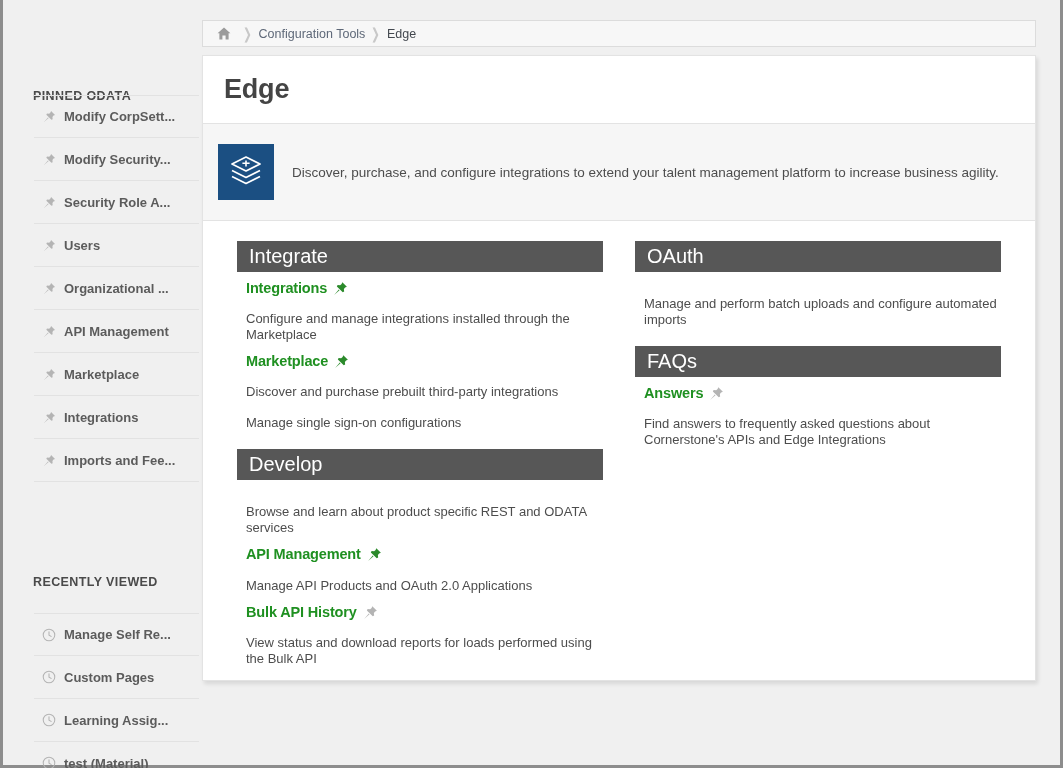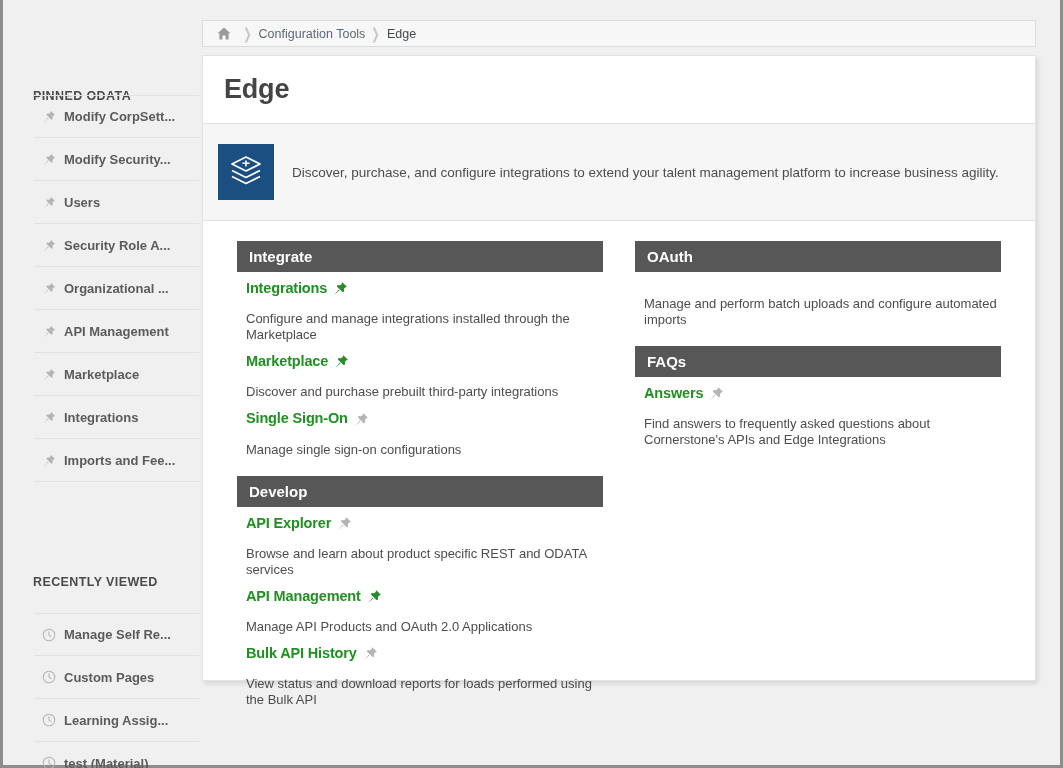--- a/index.html
+++ b/index.html
@@ -149,22 +149,22 @@
   .group { margin-bottom: 18px; }
   .group-header {
     background: #575757;
     height: 31px;
     display: flex;
     align-items: center;
     padding-left: 12px;
   }
   .group-header-label {
     color: #ffffff;
-    font-size: 15px;
-    font-weight: bold;
+    font-size: 20px;
+    font-weight: normal;
   }
   .group-body { padding: 9px 0 0 9px; }
 
   .link-item { margin-bottom: 11px; }
   .link-row { display: flex; align-items: center; line-height: 1.05; }
   .link-title {
     color: #1f9021;
     font-size: 14.5px;
     font-weight: bold;
     cursor: pointer;
@@ -212,32 +212,32 @@
         </li>
         <li class="side-item">
           <span class="si-icon">
             <svg width="13" height="13" viewBox="0 0 16 16" aria-hidden="true">
               <g fill="#b4b4b4">
                 <path d="M9.9 1.2 L14.8 6.1 L12.9 6.9 L11.6 8.6 L11.9 11.3 L10.4 12.1 L4.1 5.8 L4.9 4.3 L7.6 4.6 L9.2 3.2 Z"></path>
                 <path d="M6.2 9.1 L1.2 14.8 L6.9 9.8 Z"></path>
               </g>
             </svg>
           </span>
+          <span class="si-label">Security Role A...</span>
+        </li>
+        <li class="side-item">
+          <span class="si-icon">
+            <svg width="13" height="13" viewBox="0 0 16 16" aria-hidden="true">
+              <g fill="#b4b4b4">
+                <path d="M9.9 1.2 L14.8 6.1 L12.9 6.9 L11.6 8.6 L11.9 11.3 L10.4 12.1 L4.1 5.8 L4.9 4.3 L7.6 4.6 L9.2 3.2 Z"></path>
+                <path d="M6.2 9.1 L1.2 14.8 L6.9 9.8 Z"></path>
+              </g>
+            </svg>
+          </span>
           <span class="si-label">Users</span>
-        </li>
-        <li class="side-item">
-          <span class="si-icon">
-            <svg width="13" height="13" viewBox="0 0 16 16" aria-hidden="true">
-              <g fill="#b4b4b4">
-                <path d="M9.9 1.2 L14.8 6.1 L12.9 6.9 L11.6 8.6 L11.9 11.3 L10.4 12.1 L4.1 5.8 L4.9 4.3 L7.6 4.6 L9.2 3.2 Z"></path>
-                <path d="M6.2 9.1 L1.2 14.8 L6.9 9.8 Z"></path>
-              </g>
-            </svg>
-          </span>
-          <span class="si-label">Security Role A...</span>
         </li>
         <li class="side-item">
           <span class="si-icon">
             <svg width="13" height="13" viewBox="0 0 16 16" aria-hidden="true">
               <g fill="#b4b4b4">
                 <path d="M9.9 1.2 L14.8 6.1 L12.9 6.9 L11.6 8.6 L11.9 11.3 L10.4 12.1 L4.1 5.8 L4.9 4.3 L7.6 4.6 L9.2 3.2 Z"></path>
                 <path d="M6.2 9.1 L1.2 14.8 L6.9 9.8 Z"></path>
               </g>
             </svg>
           </span>
@@ -392,52 +392,30 @@
                       <g fill="#2b8a2b">
                         <path d="M9.9 1.2 L14.8 6.1 L12.9 6.9 L11.6 8.6 L11.9 11.3 L10.4 12.1 L4.1 5.8 L4.9 4.3 L7.6 4.6 L9.2 3.2 Z"></path>
                         <path d="M6.2 9.1 L1.2 14.8 L6.9 9.8 Z"></path>
                       </g>
                     </svg>
                   </span>
                 </div>
                 <div class="link-desc">Discover and purchase prebuilt third-party integrations</div>
               </div>
               <div class="link-item">
-                <div class="link-row">
-                  <a class="link-title">Single Sign-On</a>
-                  <span class="link-pin">
-                    <svg width="15" height="15" viewBox="0 0 16 16" aria-hidden="true">
-                      <g fill="#b4b4b4">
-                        <path d="M9.9 1.2 L14.8 6.1 L12.9 6.9 L11.6 8.6 L11.9 11.3 L10.4 12.1 L4.1 5.8 L4.9 4.3 L7.6 4.6 L9.2 3.2 Z"></path>
-                        <path d="M6.2 9.1 L1.2 14.8 L6.9 9.8 Z"></path>
-                      </g>
-                    </svg>
-                  </span>
-                </div>
                 <div class="link-desc">Manage single sign-on configurations</div>
               </div>
             </div>
           </div>
           <div class="group">
             <div class="group-header">
               <span class="group-header-label">Develop</span>
             </div>
             <div class="group-body">
               <div class="link-item">
-                <div class="link-row">
-                  <a class="link-title">API Explorer</a>
-                  <span class="link-pin">
-                    <svg width="15" height="15" viewBox="0 0 16 16" aria-hidden="true">
-                      <g fill="#b4b4b4">
-                        <path d="M9.9 1.2 L14.8 6.1 L12.9 6.9 L11.6 8.6 L11.9 11.3 L10.4 12.1 L4.1 5.8 L4.9 4.3 L7.6 4.6 L9.2 3.2 Z"></path>
-                        <path d="M6.2 9.1 L1.2 14.8 L6.9 9.8 Z"></path>
-                      </g>
-                    </svg>
-                  </span>
-                </div>
                 <div class="link-desc">Browse and learn about product specific REST and ODATA services</div>
               </div>
               <div class="link-item">
                 <div class="link-row">
                   <a class="link-title">API Management</a>
                   <span class="link-pin">
                     <svg width="15" height="15" viewBox="0 0 16 16" aria-hidden="true">
                       <g fill="#2b8a2b">
                         <path d="M9.9 1.2 L14.8 6.1 L12.9 6.9 L11.6 8.6 L11.9 11.3 L10.4 12.1 L4.1 5.8 L4.9 4.3 L7.6 4.6 L9.2 3.2 Z"></path>
                         <path d="M6.2 9.1 L1.2 14.8 L6.9 9.8 Z"></path>

